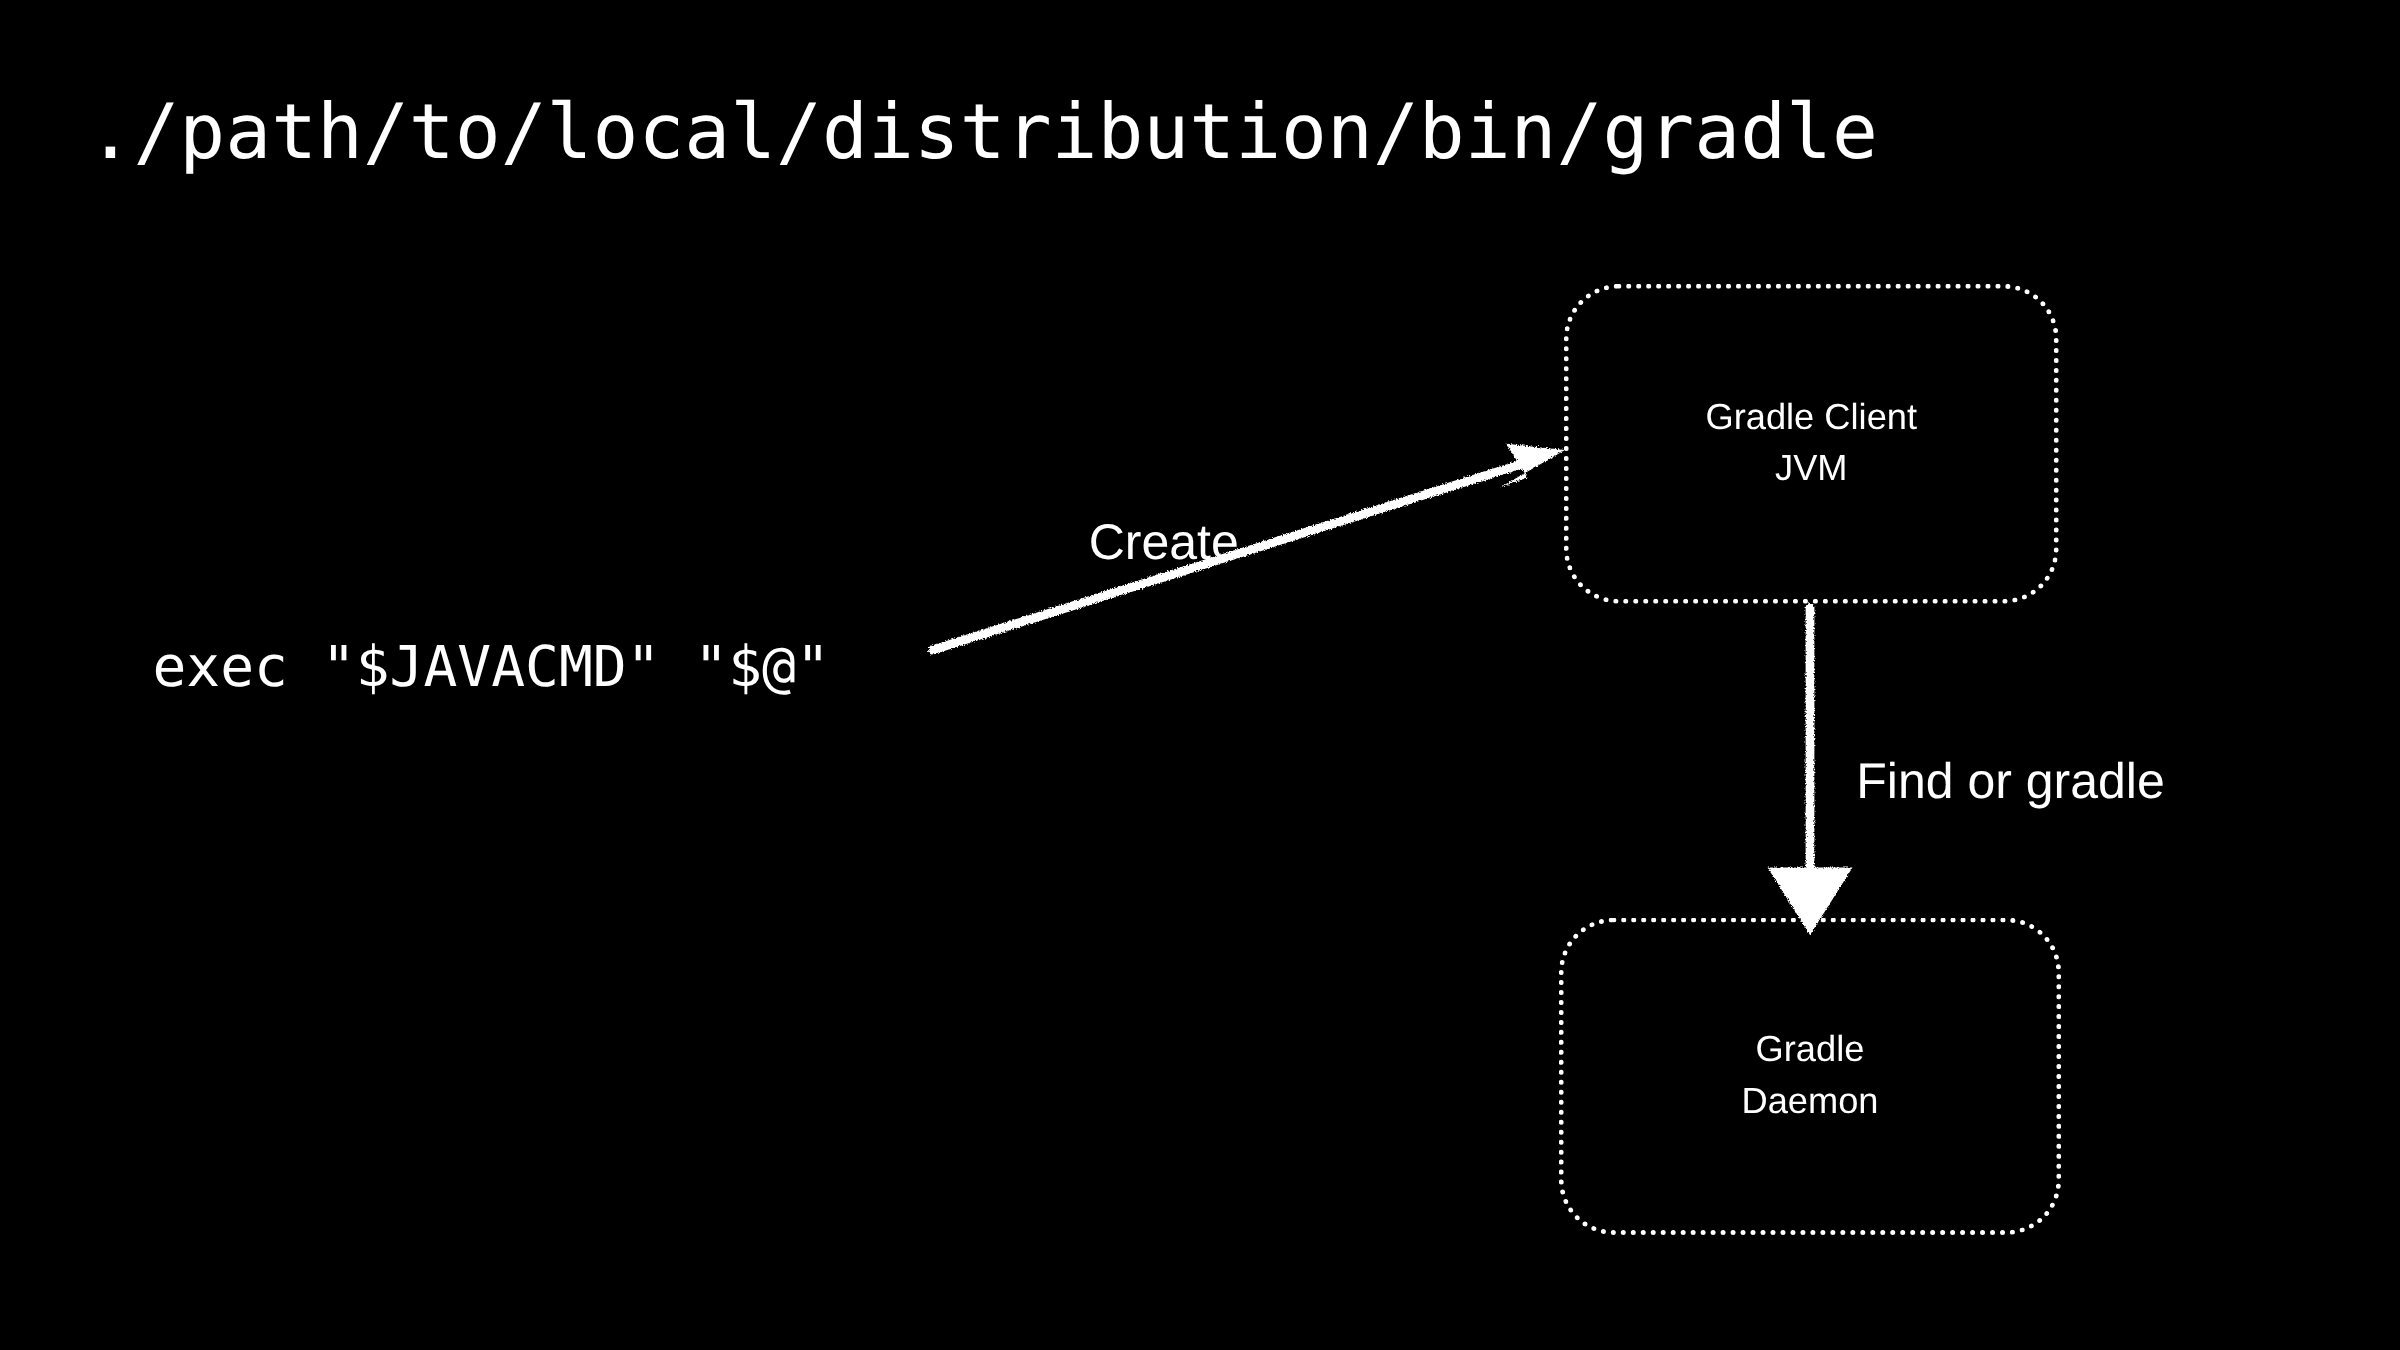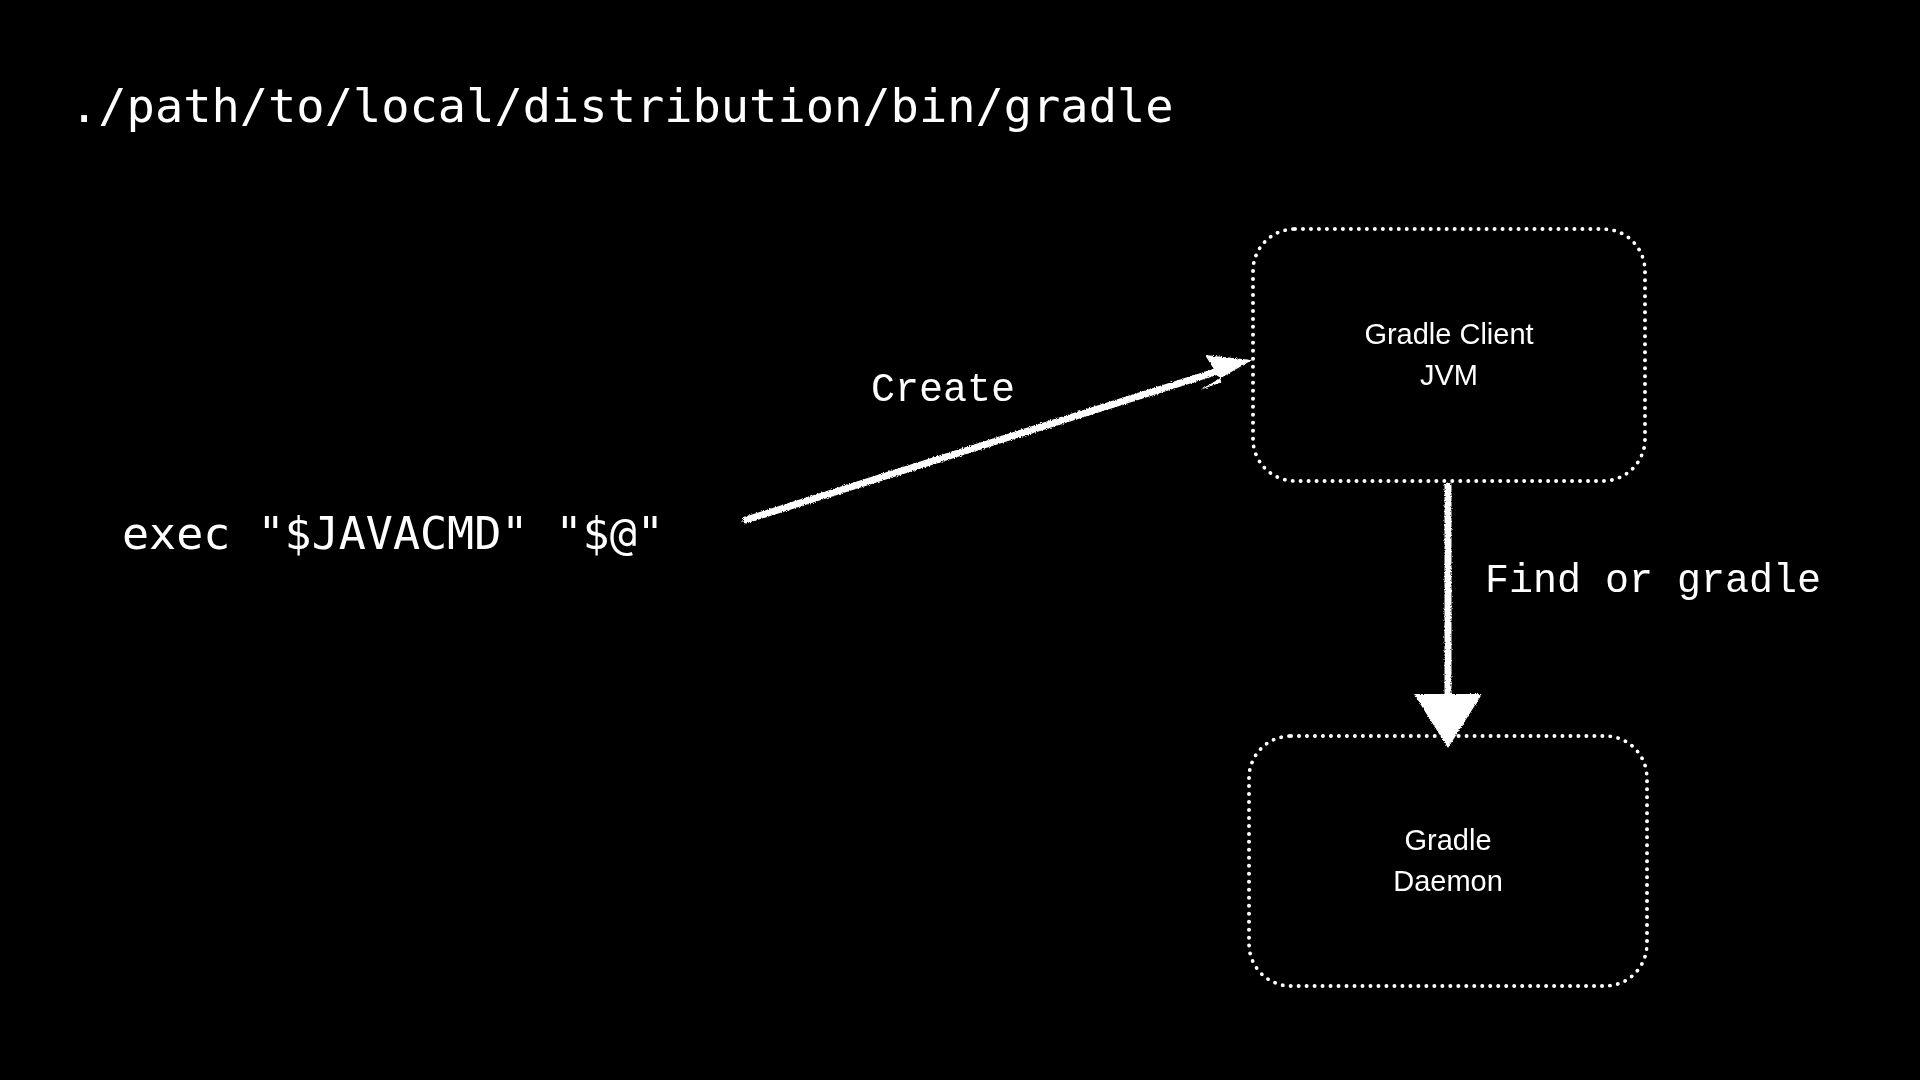--- a/index.html
+++ b/index.html
@@ -27,21 +27,21 @@
     position: absolute;
     font-family: "DejaVu Sans Mono", "Liberation Mono", monospace;
     color: #ffffff;
     white-space: pre;
     letter-spacing: 0px;
   }
 
   #title-command {
     left: 70px;
     top: 72px;
-    font-size: 47px;
+    font-size: 61px;
     line-height: 68px;
   }
 
   #exec-command {
     left: 122px;
     top: 506px;
     font-size: 45px;
     line-height: 56px;
   }
 
@@ -88,22 +88,23 @@
     height: 1080px;
     pointer-events: none;
   }
 
   
   .edge-label {
     position: absolute;
     color: #ffffff;
     font-size: 40px;
     line-height: 48px;
-    font-family: Liberation Mono, monospace;
+    font-family: Liberation Sans, sans-serif;
     white-space: pre;
+    margin-top: 43px;
   }
 
   #label-create {
     left: 871px;
     top: 367px;
   }
 
   #label-find-or-create {
     left: 1485px;
     top: 558px;

